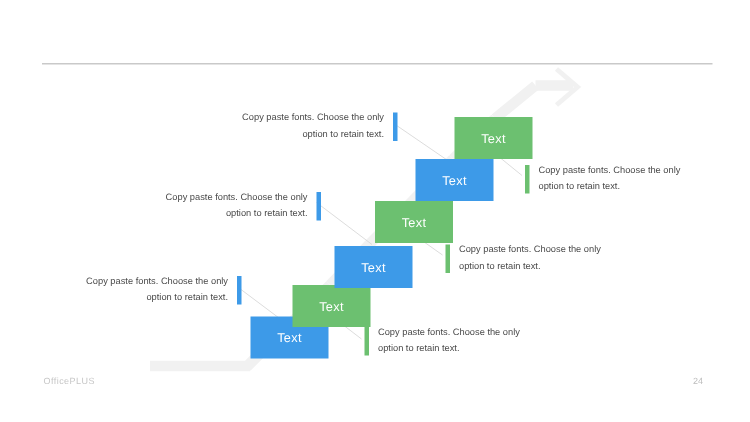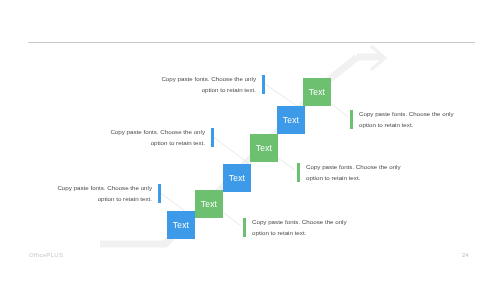--- a/index.html
+++ b/index.html
@@ -31,21 +31,21 @@
     position: absolute;
     left: 0;
     top: 0;
     width: 500px;
     height: 281px;
   }
 
   
   .step-box {
     position: absolute;
-    width: 28px;
+    width: 52px;
     height: 28px;
     display: flex;
     align-items: center;
     justify-content: center;
     color: #ffffff;
     font-size: 8.5px;
     letter-spacing: .2px;
   }
   .step-box.blue  { background: #3d9ae8; }
   .step-box.green { background: #6cc070; }

